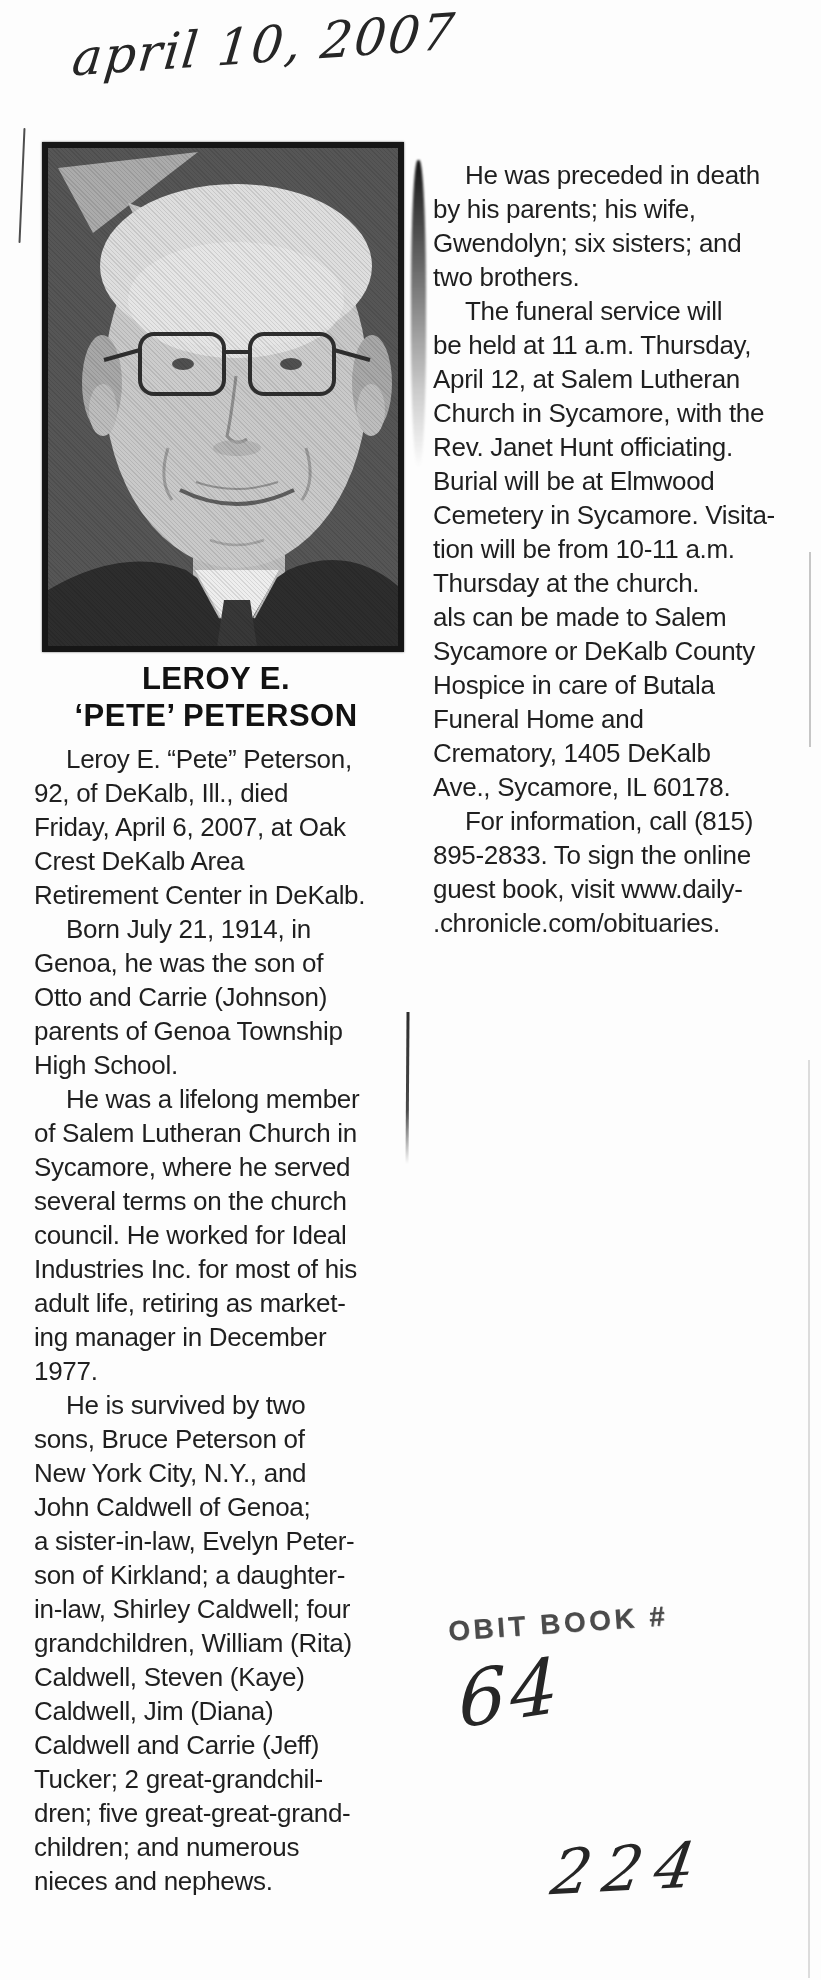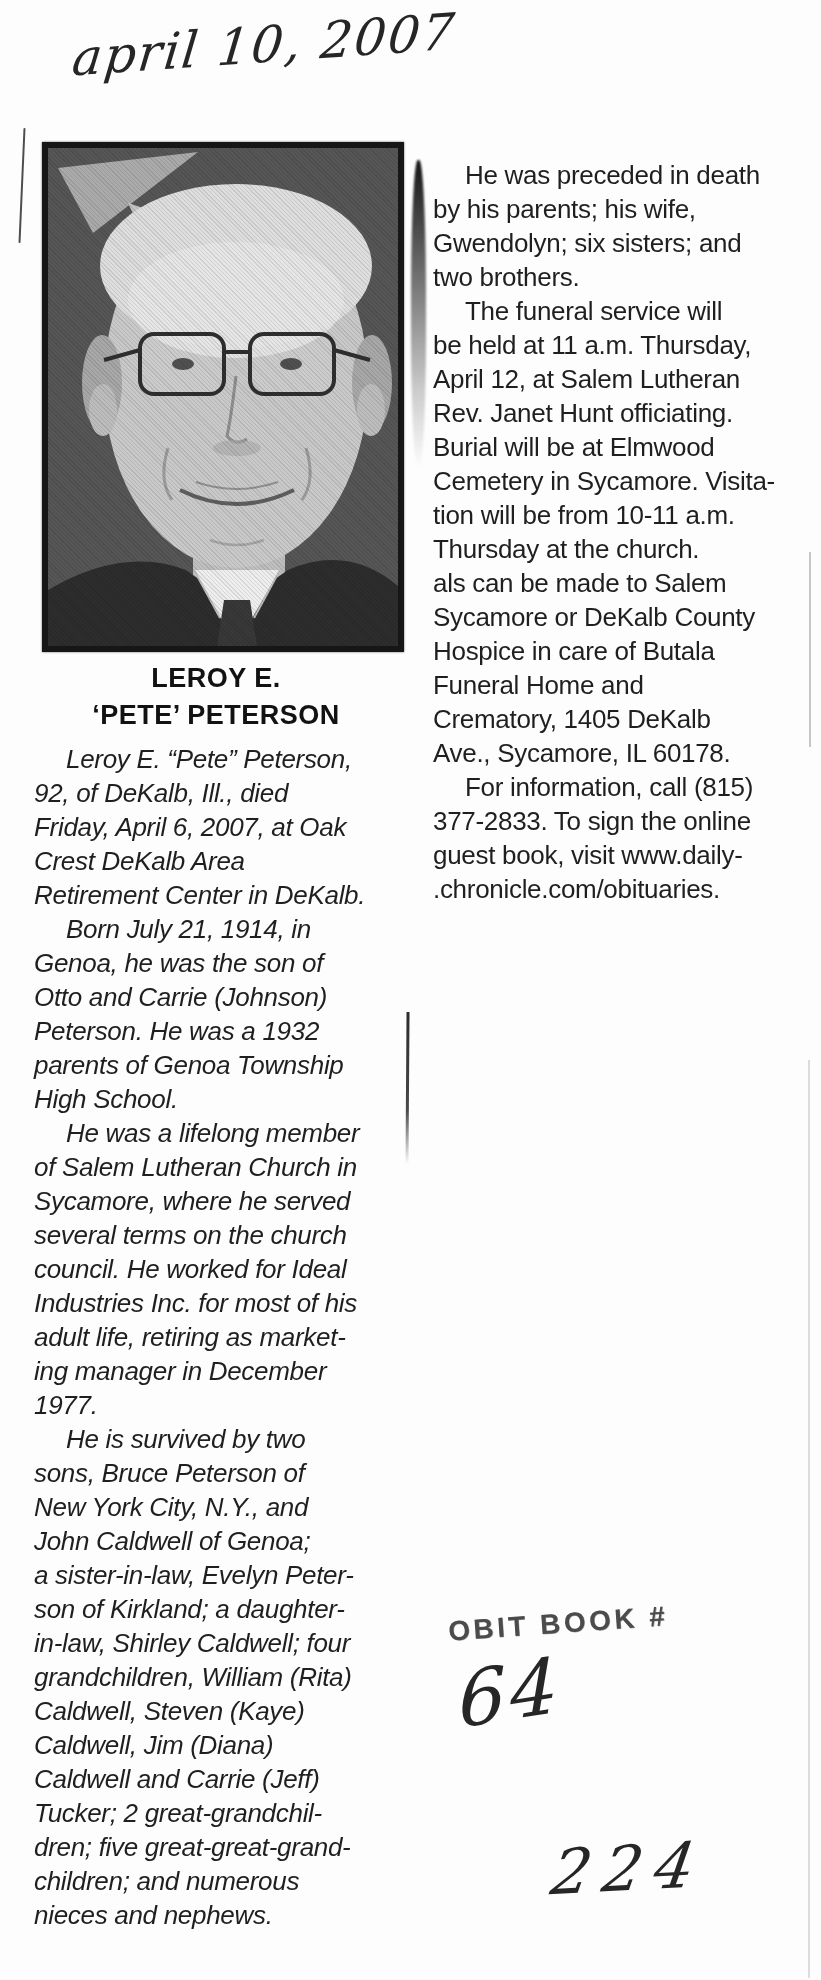--- a/index.html
+++ b/index.html
@@ -57,39 +57,39 @@
     pointer-events: none;
   }
 
   
   .headline {
     position: absolute;
     left: 20px; top: 660px;
     width: 392px;
     text-align: center;
     font-weight: bold;
-    font-size: 27px;
+    font-size: 31px;
     line-height: 37px;
     color: #121212;
     letter-spacing: 0.5px;
   }
 
   
   .col {
     position: absolute;
     font-size: 26px;
     letter-spacing: -0.3px;
   }
   .col .line {
     line-height: 34px;
     height: 34px;
     white-space: nowrap;
   }
   .col .line.indent { padding-left: 32px; }
-  .col-left  { left: 34px;  top: 742px; width: 380px; font-style: italic; }
+  .col-left  { left: 34px;  top: 742px; width: 380px; }
   .col-right { left: 433px; top: 158px; width: 386px; }
 
   
   .stamp {
     position: absolute;
     left: 448px; top: 1608px;
     font-weight: bold;
     font-size: 28px;
     letter-spacing: 3.5px;
     color: #4b4b4b;
@@ -201,21 +201,20 @@
 
   <div class="col col-left">
       <div class="line indent">Leroy E. “Pete” Peterson,</div>
       <div class="line">92, of DeKalb, Ill., died</div>
       <div class="line">Friday, April 6, 2007, at Oak</div>
       <div class="line">Crest DeKalb Area</div>
       <div class="line">Retirement Center in DeKalb.</div>
       <div class="line indent">Born July 21, 1914, in</div>
       <div class="line">Genoa, he was the son of</div>
       <div class="line">Otto and Carrie (Johnson)</div>
-      <div class="line">Peterson. He was a 1932</div>
       <div class="line">parents of Genoa Township</div>
       <div class="line">High School.</div>
       <div class="line indent">He was a lifelong member</div>
       <div class="line">of Salem Lutheran Church in</div>
       <div class="line">Sycamore, where he served</div>
       <div class="line">several terms on the church</div>
       <div class="line">council. He worked for Ideal</div>
       <div class="line">Industries Inc. for most of his</div>
       <div class="line">adult life, retiring as market-</div>
       <div class="line">ing manager in December</div>
@@ -238,33 +237,34 @@
     </div>
 
   <div class="col col-right">
       <div class="line indent">He was preceded in death</div>
       <div class="line">by his parents; his wife,</div>
       <div class="line">Gwendolyn; six sisters; and</div>
       <div class="line">two brothers.</div>
       <div class="line indent">The funeral service will</div>
       <div class="line">be held at 11 a.m. Thursday,</div>
       <div class="line">April 12, at Salem Lutheran</div>
+      <div class="line">Church in Sycamore, with the</div>
       <div class="line">Rev. Janet Hunt officiating.</div>
       <div class="line">Burial will be at Elmwood</div>
       <div class="line">Cemetery in Sycamore. Visita-</div>
       <div class="line">tion will be from 10-11 a.m.</div>
       <div class="line">Thursday at the church.</div>
       <div class="line">als can be made to Salem</div>
       <div class="line">Sycamore or DeKalb County</div>
       <div class="line">Hospice in care of Butala</div>
       <div class="line">Funeral Home and</div>
       <div class="line">Crematory, 1405 DeKalb</div>
       <div class="line">Ave., Sycamore, IL 60178.</div>
       <div class="line indent">For information, call (815)</div>
-      <div class="line">377-2833. To sign the online</div>
+      <div class="line">895-2833. To sign the online</div>
       <div class="line">guest book, visit www.daily-</div>
       <div class="line">.chronicle.com/obituaries.</div>
     </div>
 
   <div class="stamp">OBIT BOOK #</div>
   <div class="handwritten hw-64">64</div>
   <div class="handwritten hw-224">224</div>
 
 </div>
 

